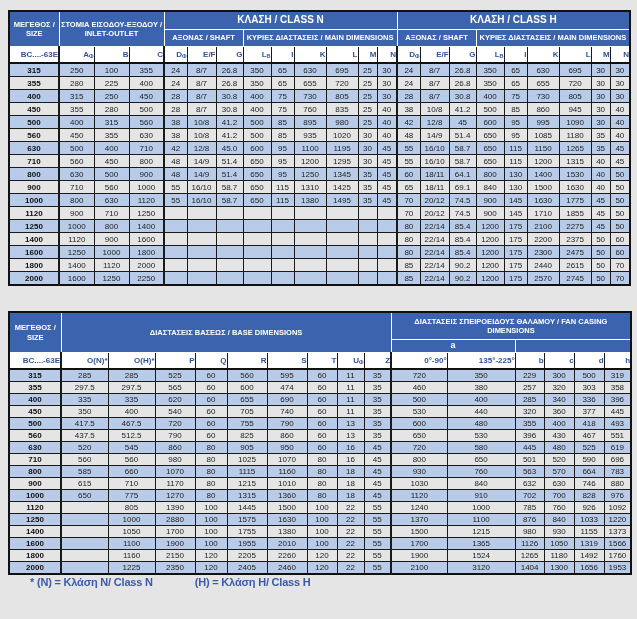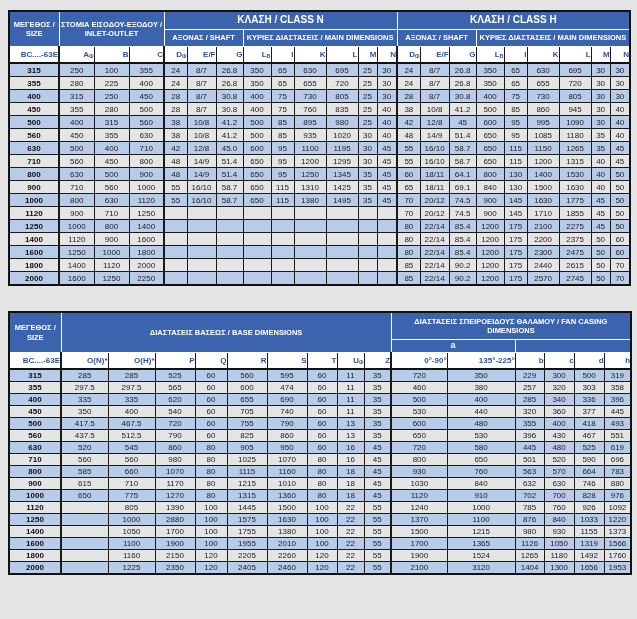--- a/index.html
+++ b/index.html
@@ -880,14 +880,18 @@
           <td class="gs">2100</td>
           <td>3120</td>
           <td>1404</td>
           <td>1300</td>
           <td>1656</td>
           <td>1953</td>
         </tr>
       </tbody>
   </table>
 
+  <div class="footnote">
+    <span>* (N) = Κλάση N/ Class N</span>
+    <span>(H) = Κλάση H/ Class H</span>
+  </div>
 
 </div>
 
 </body></html>

